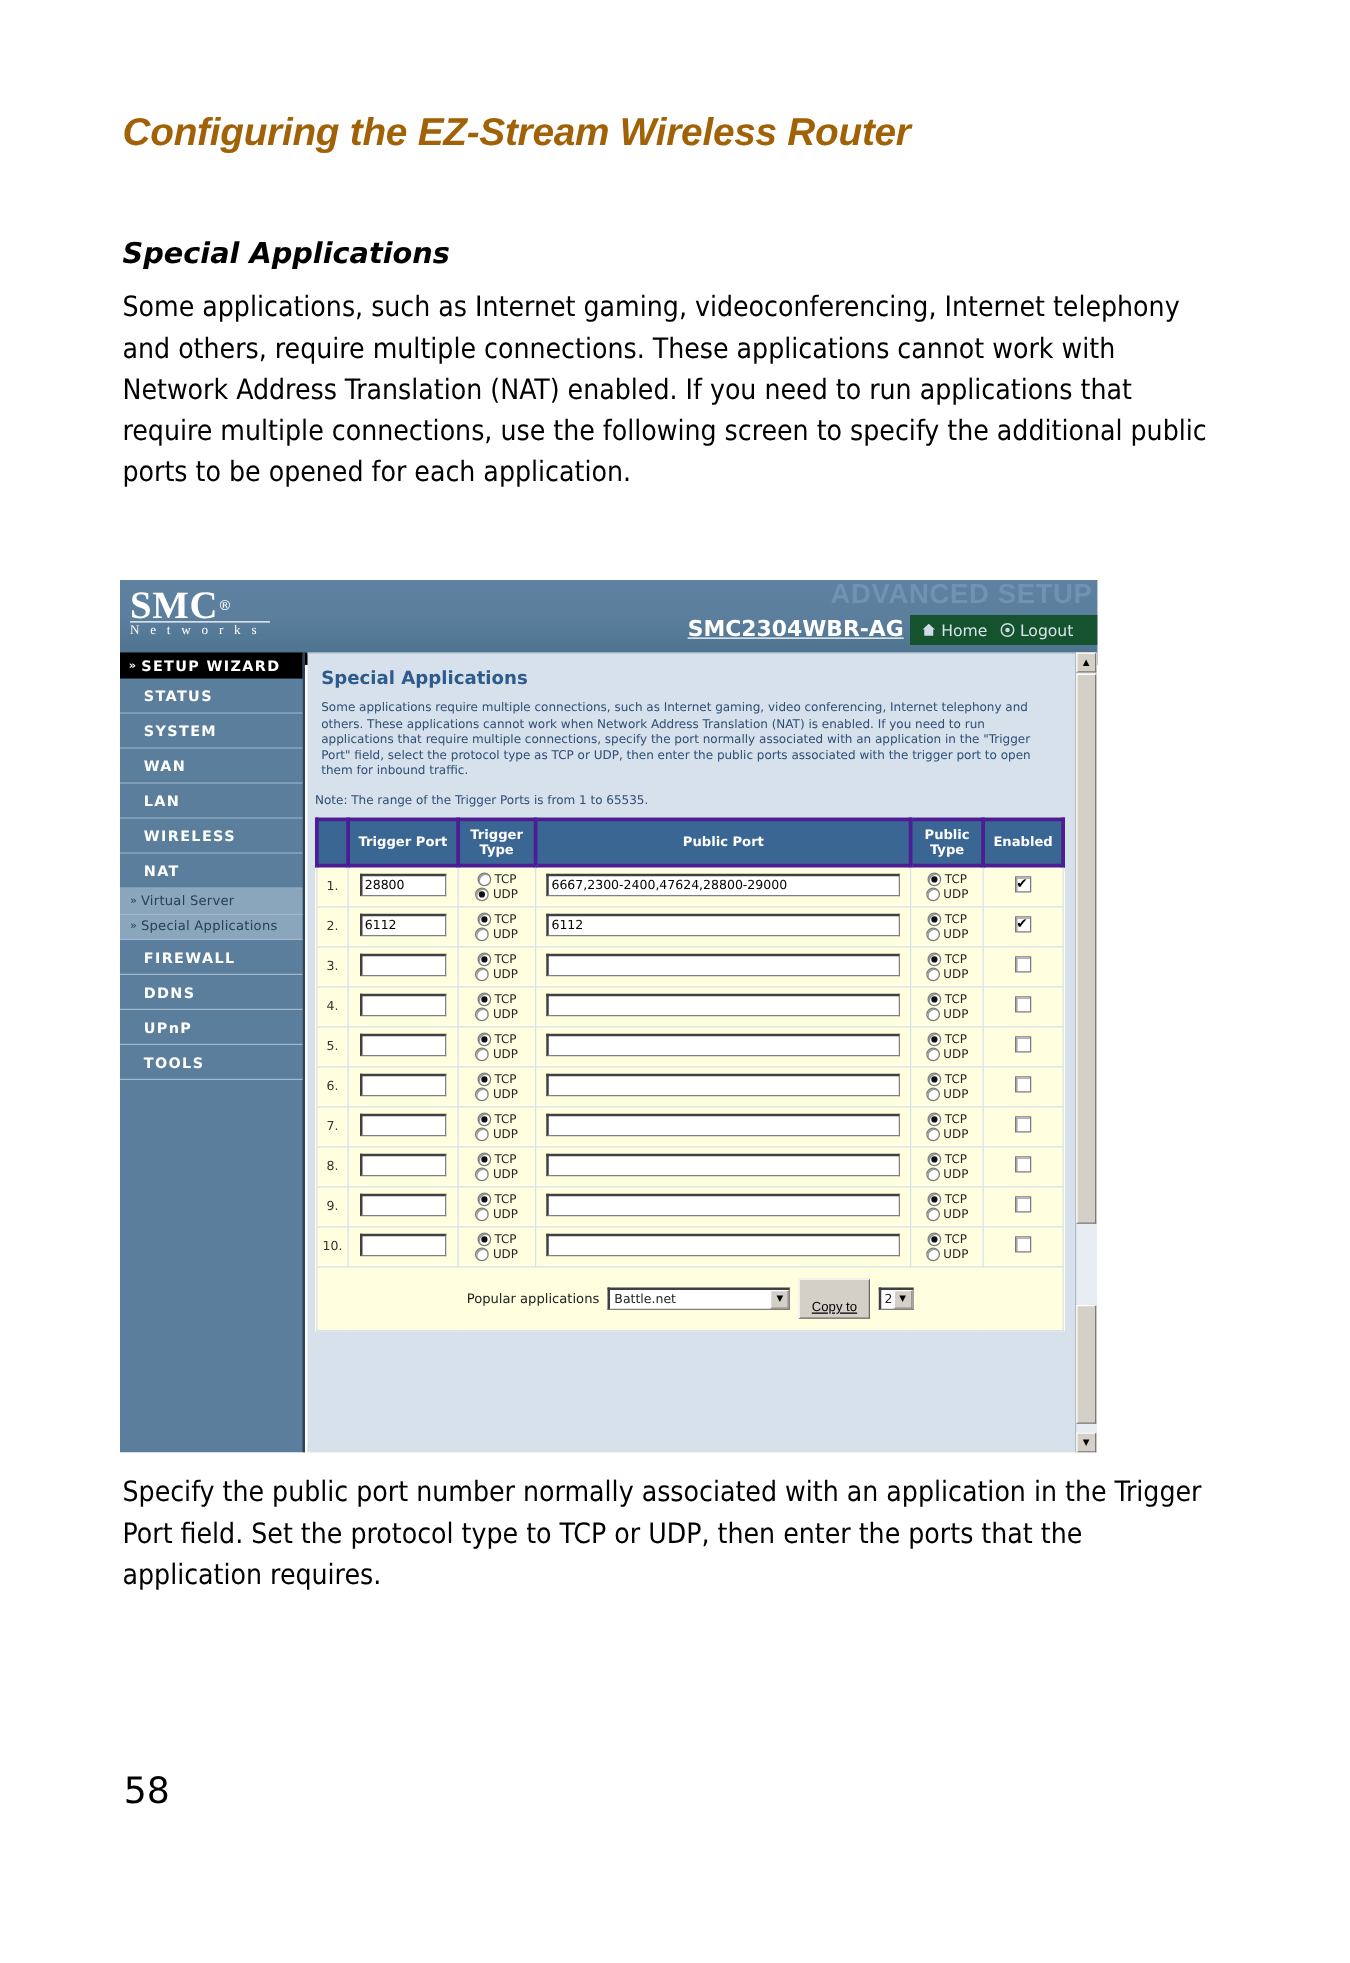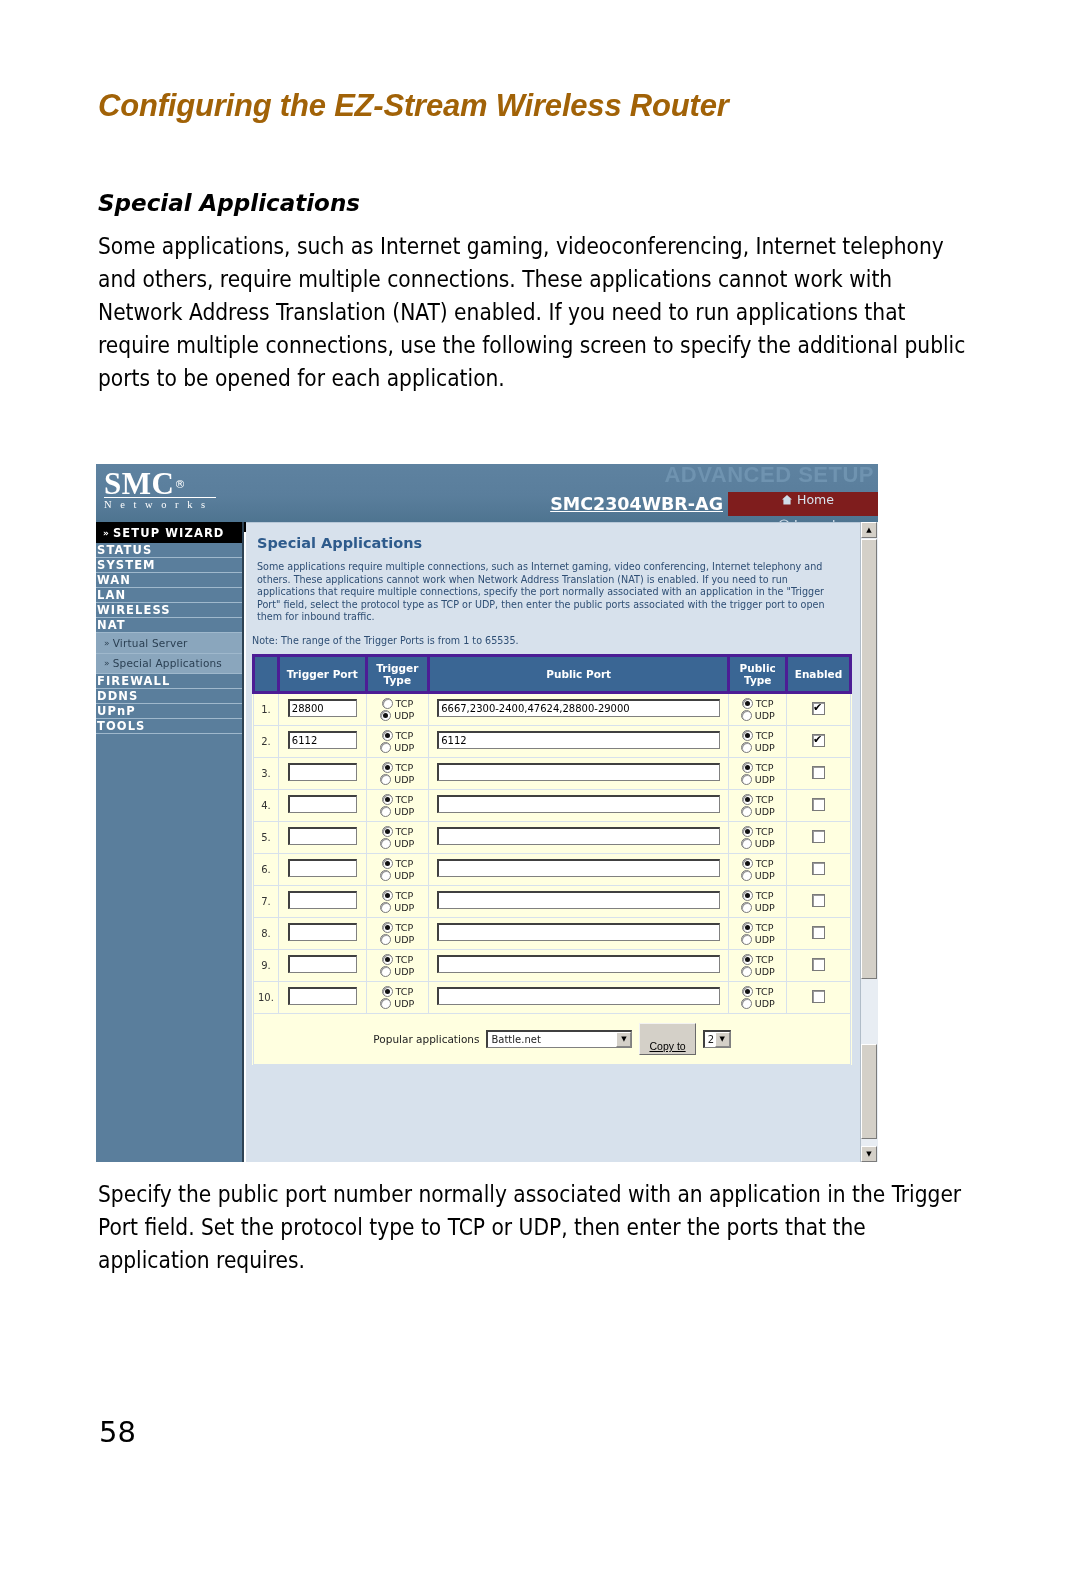--- a/index.html
+++ b/index.html
@@ -137,27 +137,26 @@
     color: #ffffff;
     white-space: nowrap;
     text-decoration: underline;
   }
   .header-nav {
     position: absolute;
     right: 0px;
     top: 28px;
     width: 150px;
     height: 24px;
-    background: #7f1d1d;
+    background: #14532d;
     display: flex;
     align-items: center;
     gap: 10px;
     padding-left: 9px;
     box-sizing: border-box;
-    flex-direction: column;
   }
   .hdr-btn {
     display: flex;
     align-items: center;
     gap: 4px;
     font-size: 12.5px;
     color: #d8e4ee;
     cursor: pointer;
     white-space: nowrap;
   }
@@ -191,29 +190,29 @@
     font-size: 11.5px;
     font-weight: bold;
     letter-spacing: 1.1px;
     display: flex;
     align-items: center;
     padding-left: 7px;
     box-sizing: border-box;
     cursor: pointer;
   }
   .sb-item {
-    height: 15px;
+    height: 28px;
     border-bottom: 1px solid #9fb8cc;
     color: #ffffff;
     font-size: 11.5px;
     font-weight: bold;
     letter-spacing: 1.1px;
     display: flex;
     align-items: center;
-    padding-left: 1px;
+    padding-left: 19px;
     box-sizing: border-box;
     background: #5a7e9c;
     cursor: pointer;
   }
   .sb-sub {
     height: 20.6px;
     border-bottom: 1px solid #9fb8cc;
     background: #8aa6bd;
     color: #2a3f52;
     font-size: 10.5px;

